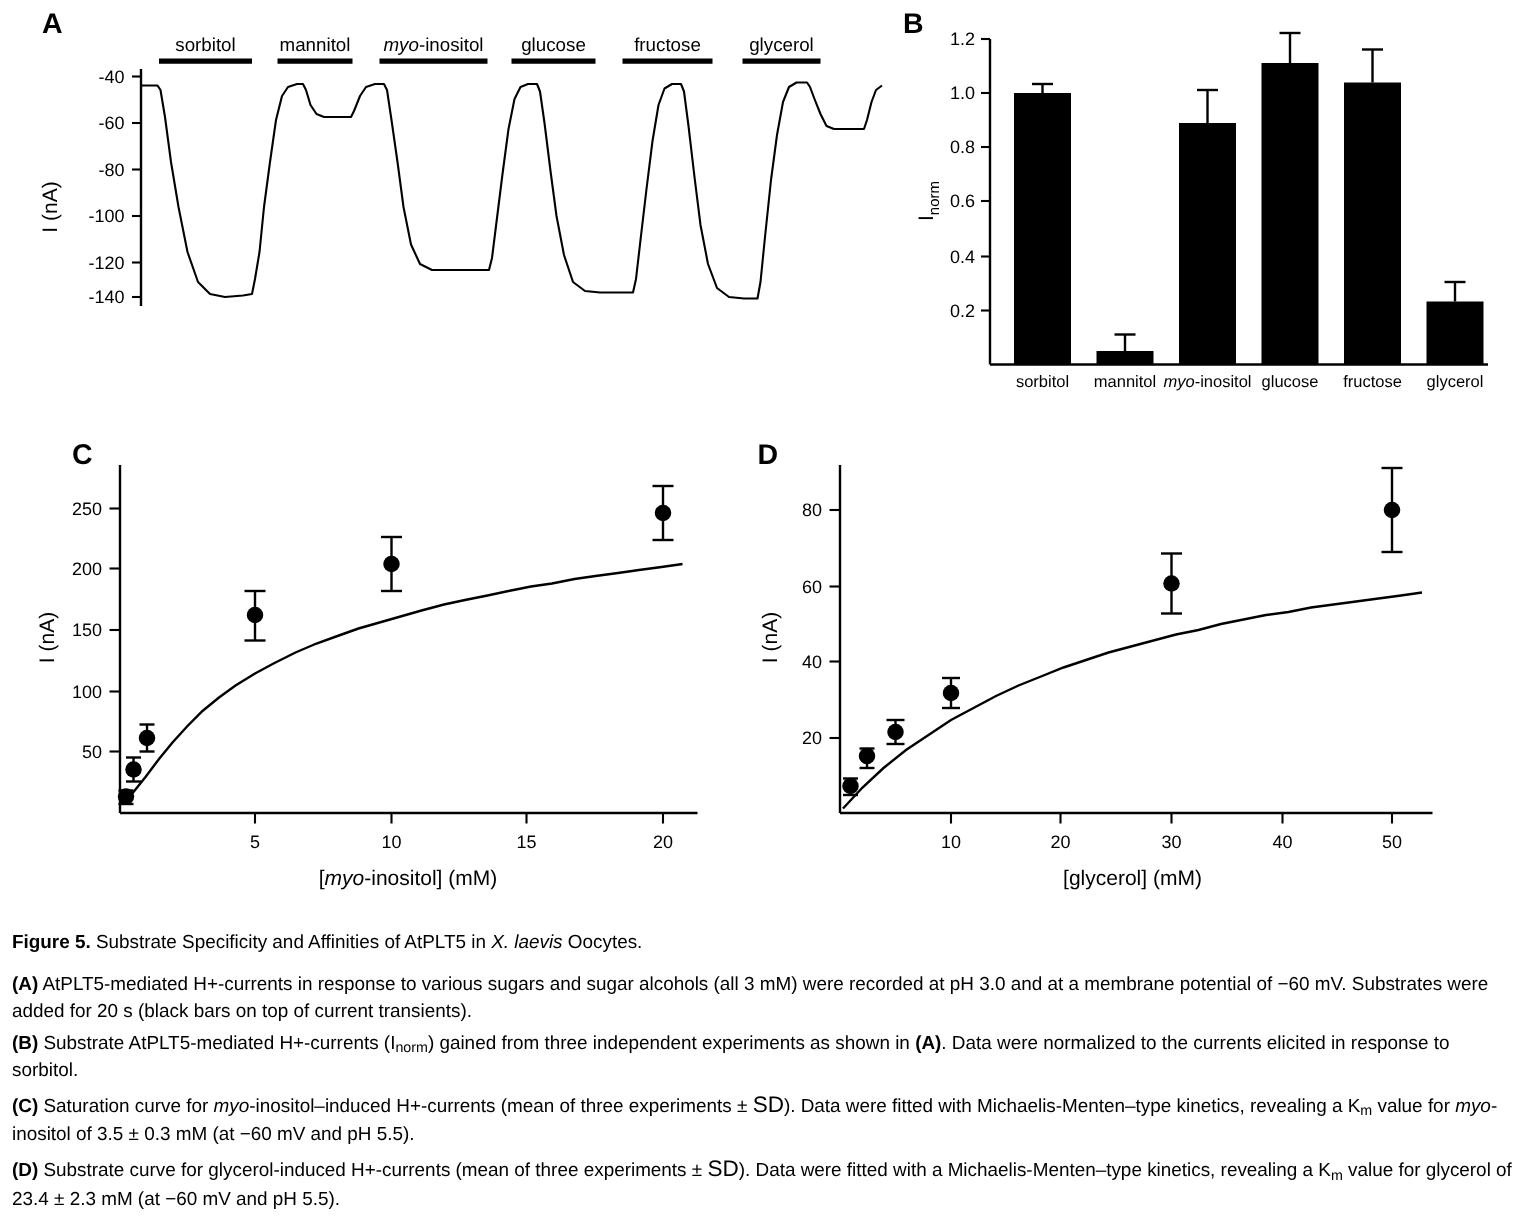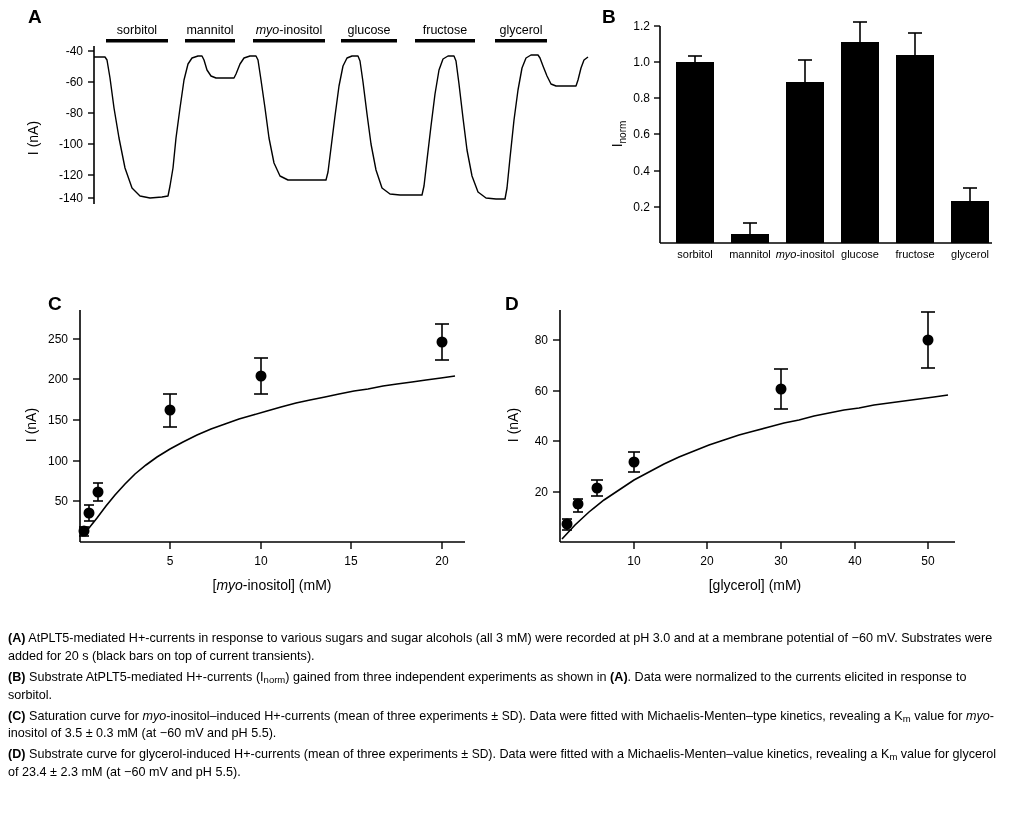--- a/index.html
+++ b/index.html
@@ -29,21 +29,21 @@
   .substrate-label{font-size:12.5px;font-family:"Liberation Sans",sans-serif;}
   .axis-title{font-size:14px;font-family:"Liberation Sans",sans-serif;}
 
   .caption{
     position:absolute;left:8px;top:620px;width:1000px;
     font-size:12.6px;line-height:1.42;
   }
   .caption p{margin:0 0 3px 0;}
   .caption .bold{font-weight:bold;}
   .caption .ital{font-style:italic;}
-  .sc{font-size:12px;}
+  .sc{font-size:15px;}
   .sub{font-size:9.5px;vertical-align:-0.25em;}
 </style>
 </head>
 <body>
 
 <div class="figure">
 
   <div class="panel-letter" style="left:28px;top:6px;">A</div>
 
   <svg width="580" height="270" style="position:absolute;left:10px;top:8px;">
@@ -290,27 +290,31 @@
       <circle class="pt" cx="281" cy="99" r="5.5"></circle>
 
       <line class="errbar" x1="428" y1="22" x2="428" y2="78"></line>
       <line class="errbar" x1="421" y1="22" x2="435" y2="22"></line>
       <line class="errbar" x1="421" y1="78" x2="435" y2="78"></line>
       <circle class="pt" cx="428" cy="50" r="5.5"></circle>
     </g>
   </svg>
 
   <div class="caption">
+    <p>
+      <span class="bold">Figure 5.</span>
+      <span>Substrate Specificity and Affinities of AtPLT5 in </span><span class="ital">X. laevis</span><span> Oocytes.</span>
+    </p>
     <p style="margin-top:10px;">
       <span class="bold">(A)</span><span> AtPLT5-mediated H+-currents in response to various sugars and sugar alcohols (all 3 mM) were recorded at pH 3.0 and at a membrane potential of −60 mV. Substrates were added for 20 s (black bars on top of current transients).</span>
     </p>
     <p>
       <span class="bold">(B)</span><span> Substrate AtPLT5-mediated H+-currents (I</span><span class="sub">norm</span><span>) gained from three independent experiments as shown in </span><span class="bold">(A)</span><span>. Data were normalized to the currents elicited in response to sorbitol.</span>
     </p>
     <p>
       <span class="bold">(C)</span><span> Saturation curve for </span><span class="ital">myo</span><span>-inositol–induced H+-currents (mean of three experiments ± </span><span class="sc">SD</span><span>). Data were fitted with Michaelis-Menten–type kinetics, revealing a K</span><span class="sub">m</span><span> value for </span><span class="ital">myo</span><span>-inositol of 3.5 ± 0.3 mM (at −60 mV and pH 5.5).</span>
     </p>
     <p>
-      <span class="bold">(D)</span><span> Substrate curve for glycerol-induced H+-currents (mean of three experiments ± </span><span class="sc">SD</span><span>). Data were fitted with a Michaelis-Menten–value kinetics, revealing a K</span><span class="sub">m</span><span> value for glycerol of 23.4 ± 2.3 mM (at −60 mV and pH 5.5).</span>
+      <span class="bold">(D)</span><span> Substrate curve for glycerol-induced H+-currents (mean of three experiments ± </span><span class="sc">SD</span><span>). Data were fitted with a Michaelis-Menten–type kinetics, revealing a K</span><span class="sub">m</span><span> value for glycerol of 23.4 ± 2.3 mM (at −60 mV and pH 5.5).</span>
     </p>
   </div>
 
 </div>
 
 </body></html>

